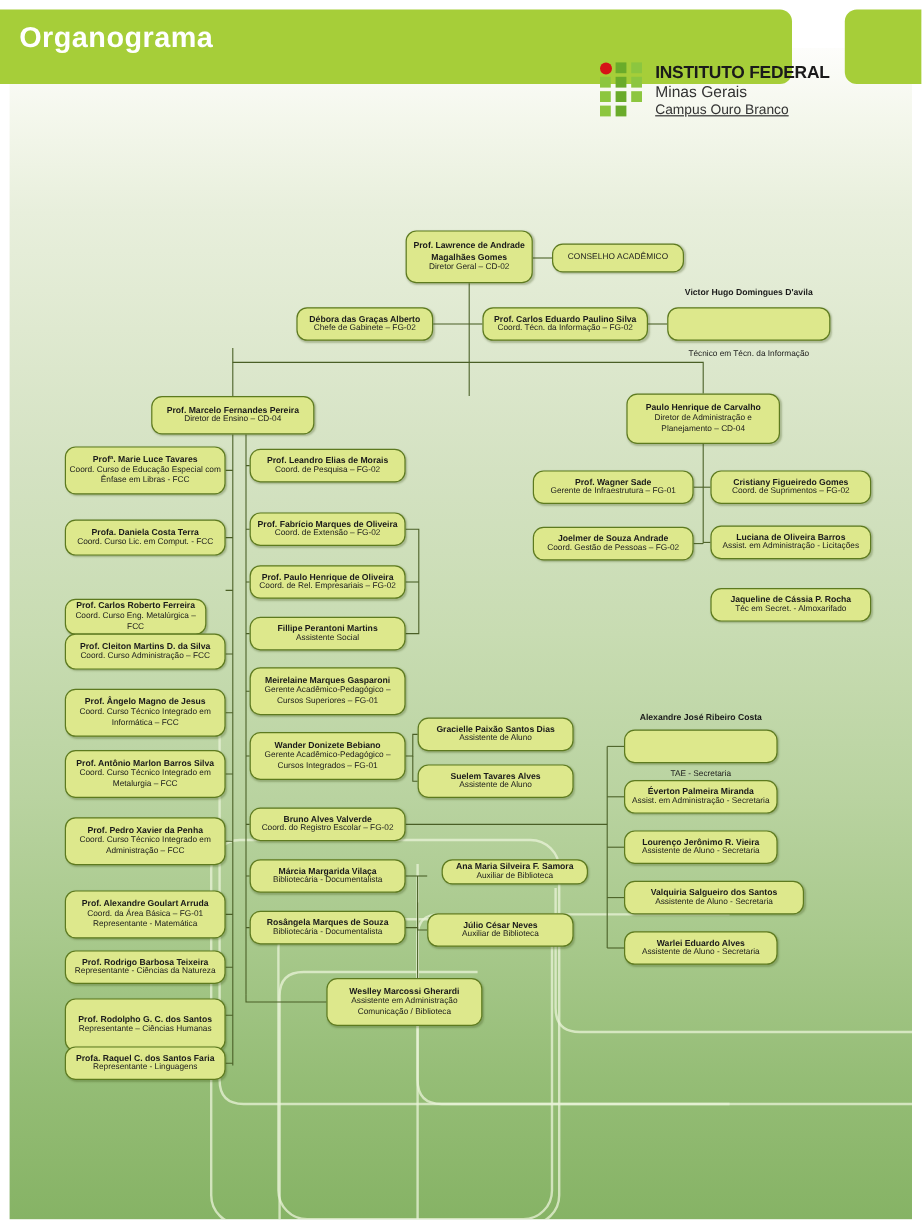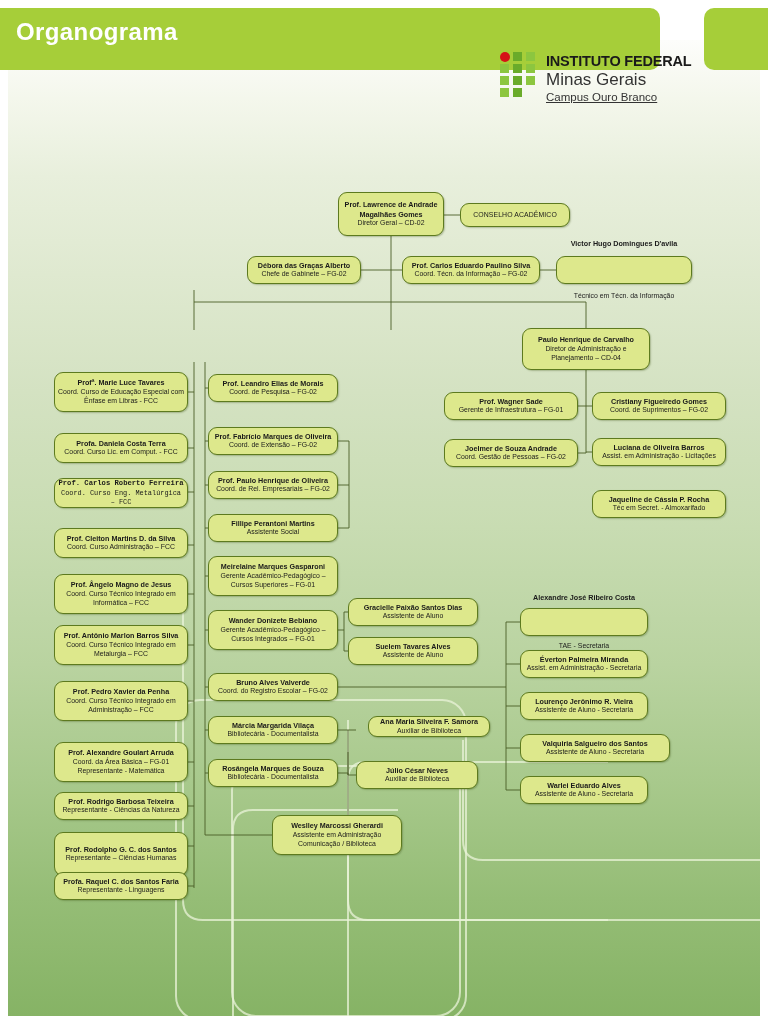--- a/index.html
+++ b/index.html
@@ -41,21 +41,21 @@
   #logo { position:absolute; left:500px; top:52px; width:200px; height:48px; }
   #logo-mark { position:absolute; left:0; top:0; width:40px; height:46px; }
   .lsq { position:absolute; width:9px; height:9px; background:#8cc63f; }
   .lsq.dark { background:#6aab2a; }
   #logo-dot {
     position:absolute; left:0px; top:0px; width:10px; height:10px;
     border-radius:50%; background:#d51317;
   }
   #logo-text { position:absolute; left:46px; top:2px; }
   #logo-l1 { font-size:14.5px; font-weight:bold; color:#1a1a1a; letter-spacing:-0.2px; line-height:1.05; }
-  #logo-l2 { font-size:17px; color:#333; line-height:1.25; }
+  #logo-l2 { font-size:13px; color:#333; line-height:1.25; }
   #logo-l3 { font-size:11.5px; color:#333; line-height:1.25;text-decoration:underline; }
 
   
   #decor { position:absolute; left:0; top:0; width:752px; height:976px; pointer-events:none; }
 
   
   #chart { position:absolute; left:0; top:0; width:752px; height:976px; }
   #links { position:absolute; left:0; top:0; width:752px; height:976px; }
 
   .box {
@@ -173,33 +173,37 @@
           <div class="r">Chefe de Gabinete – FG-02</div>
         </div>
         <div class="box" style="left: 394px; top: 216px; width: 138px; height: 28px;">
           <div class="n">Prof. Carlos Eduardo Paulino Silva</div>
           <div class="r">Coord. Técn. da Informação – FG-02</div>
         </div>
         <div class="box" style="left: 548px; top: 216px; width: 136px; height: 28px; gap: 44px;">
           <div class="n">Victor Hugo Domingues D'avila</div>
           <div class="r">Técnico em Técn. da Informação</div>
         </div>
+        <div class="box" style="left: 118px; top: 290px; width: 136px; height: 32px;">
+          <div class="n">Prof. Marcelo Fernandes Pereira</div>
+          <div class="r">Diretor de Ensino – CD-04</div>
+        </div>
         <div class="box" style="left: 514px; top: 288px; width: 128px; height: 42px;">
           <div class="n">Paulo Henrique de Carvalho</div>
           <div class="r">Diretor de Administração e Planejamento – CD-04</div>
         </div>
         <div class="box" style="left: 46px; top: 332px; width: 134px; height: 40px;">
           <div class="n">Profª. Marie Luce Tavares</div>
           <div class="r">Coord. Curso de Educação Especial com Ênfase em Libras - FCC</div>
         </div>
         <div class="box" style="left: 46px; top: 393px; width: 134px; height: 30px;">
           <div class="n">Profa. Daniela Costa Terra</div>
           <div class="r">Coord. Curso Lic. em Comput. - FCC</div>
         </div>
-        <div class="box" style="left: 46px; top: 438px; width: 134px; height: 30px; font-family: Liberation Mono, monospace;">
+        <div class="box" style="left: 46px; top: 459px; width: 118px; height: 30px;">
           <div class="n">Prof. Carlos Roberto Ferreira</div>
           <div class="r">Coord. Curso Eng. Metalúrgica – FCC</div>
         </div>
         <div class="box" style="left: 46px; top: 488px; width: 134px; height: 30px;">
           <div class="n">Prof. Cleiton Martins D. da Silva</div>
           <div class="r">Coord. Curso Administração – FCC</div>
         </div>
         <div class="box" style="left: 46px; top: 534px; width: 134px; height: 40px;">
           <div class="n">Prof. Ângelo Magno de Jesus</div>
           <div class="r">Coord. Curso Técnico Integrado em Informática – FCC</div>

